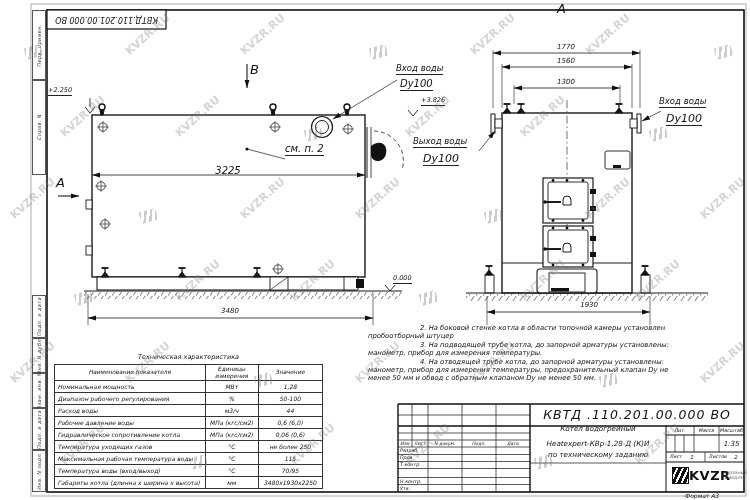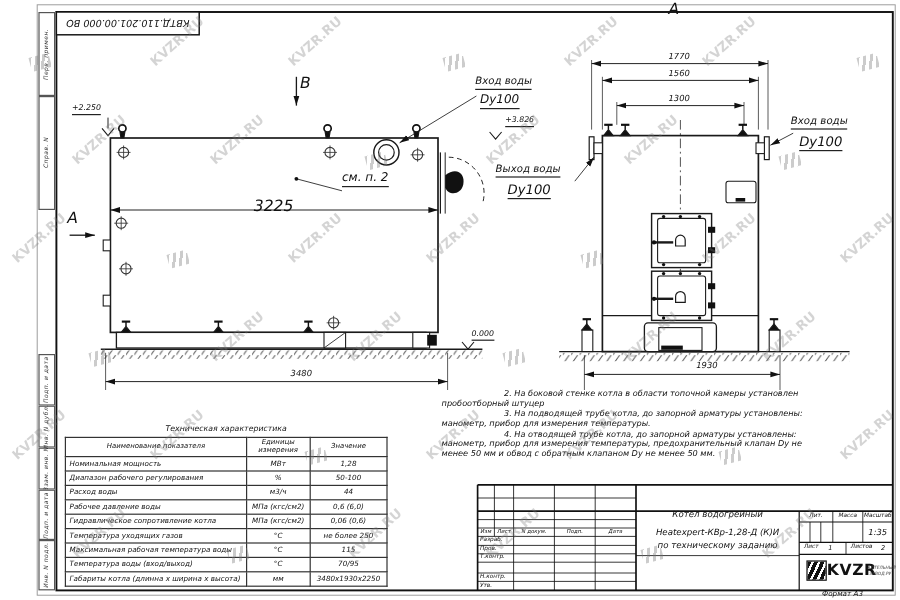--- a/index.html
+++ b/index.html
@@ -223,25 +223,25 @@
         <line x1="666" y1="426" x2="666" y2="492"></line>
         <line x1="666" y1="435" x2="744" y2="435"></line>
         <line x1="666" y1="452" x2="744" y2="452"></line>
         <line x1="666" y1="462" x2="744" y2="462"></line>
       </g>
     </g>
   </svg>
 
   <div class="t rot180" style="left:47px;top:10px;width:119px;height:19px;font-size:8px;">КВТД.110.201.00.000  ВО</div>
 
-  <div class="t ul" style="left:60px;top:87px;font-size:6.5px;">+2.250</div>
+  <div class="t ul" style="left:48px;top:87px;font-size:6.5px;">+2.250</div>
   <div class="t" style="left:250px;top:63px;font-size:13px;">В</div>
   <div class="t" style="left:56px;top:176px;font-size:13px;">А</div>
-  <div class="t ctr" style="left:198px;top:166px;width:60px;font-size:13px;">3225</div>
-  <div class="t ctr" style="left:200px;top:308px;width:60px;font-size:7px;text-align:right;">3480</div>
+  <div class="t ctr" style="left:198px;top:166px;width:60px;font-size:10px;">3225</div>
+  <div class="t ctr" style="left:200px;top:308px;width:60px;font-size:7px;">3480</div>
   <div class="t ul" style="left:393px;top:275px;font-size:6.5px;">0.000</div>
   <div class="t ul" style="left:285px;top:144px;font-size:10px;">см. п. 2</div>
   <div class="t ul" style="left:396px;top:64px;font-size:8.5px;">Вход воды</div>
   <div class="t ul" style="left:400px;top:79px;font-size:10px;">Dy100</div>
 
   <div class="t" style="left:557px;top:2px;font-size:13px;">А</div>
   <div class="t ctr" style="left:536px;top:44px;width:60px;font-size:7px;">1770</div>
   <div class="t ctr" style="left:536px;top:58px;width:60px;font-size:7px;">1560</div>
   <div class="t ctr" style="left:536px;top:79px;width:60px;font-size:7px;">1300</div>
   <div class="t ctr" style="left:538px;top:302px;width:60px;font-size:7px;text-align:right;">1930</div>
@@ -311,20 +311,21 @@
           <td class="c">70/95</td>
         </tr>
         <tr>
           <td>Габариты котла (длинна х ширина х высота)</td>
           <td class="c">мм</td>
           <td class="c">3480х1930х2250</td>
         </tr>
       </tbody>
   </table>
 
+  <div class="tbcell" style="left:534px;top:407px;width:206px;font-size:12.5px;letter-spacing:1px;">КВТД .110.201.00.000  ВО</div>
   <div class="tbcell" style="left:532px;top:424px;width:132px;font-size:7.2px;">Котел водогрейный</div>
   <div class="tbcell" style="left:532px;top:439px;width:132px;font-size:7.2px;">Heatexpert-КВр-1,28-Д  (К)И</div>
   <div class="tbcell" style="left:532px;top:450px;width:132px;font-size:7.2px;">по техническому заданию</div>
   <div class="tbcell" style="left:666px;top:427.5px;width:28px;font-size:4.8px;">Лит.</div>
   <div class="tbcell" style="left:694px;top:427.5px;width:25px;font-size:4.8px;">Масса</div>
   <div class="tbcell" style="left:719px;top:427.5px;width:25px;font-size:4.8px;">Масштаб</div>
   <div class="tbcell" style="left:719px;top:440px;width:25px;font-size:7px;">1:35</div>
   <div class="tbcell" style="left:666px;top:454px;width:20px;font-size:4.8px;">Лист</div>
   <div class="tbcell" style="left:686px;top:453.5px;width:12px;font-size:5.5px;">1</div>
   <div class="tbcell" style="left:706px;top:454px;width:24px;font-size:4.8px;">Листов</div>

